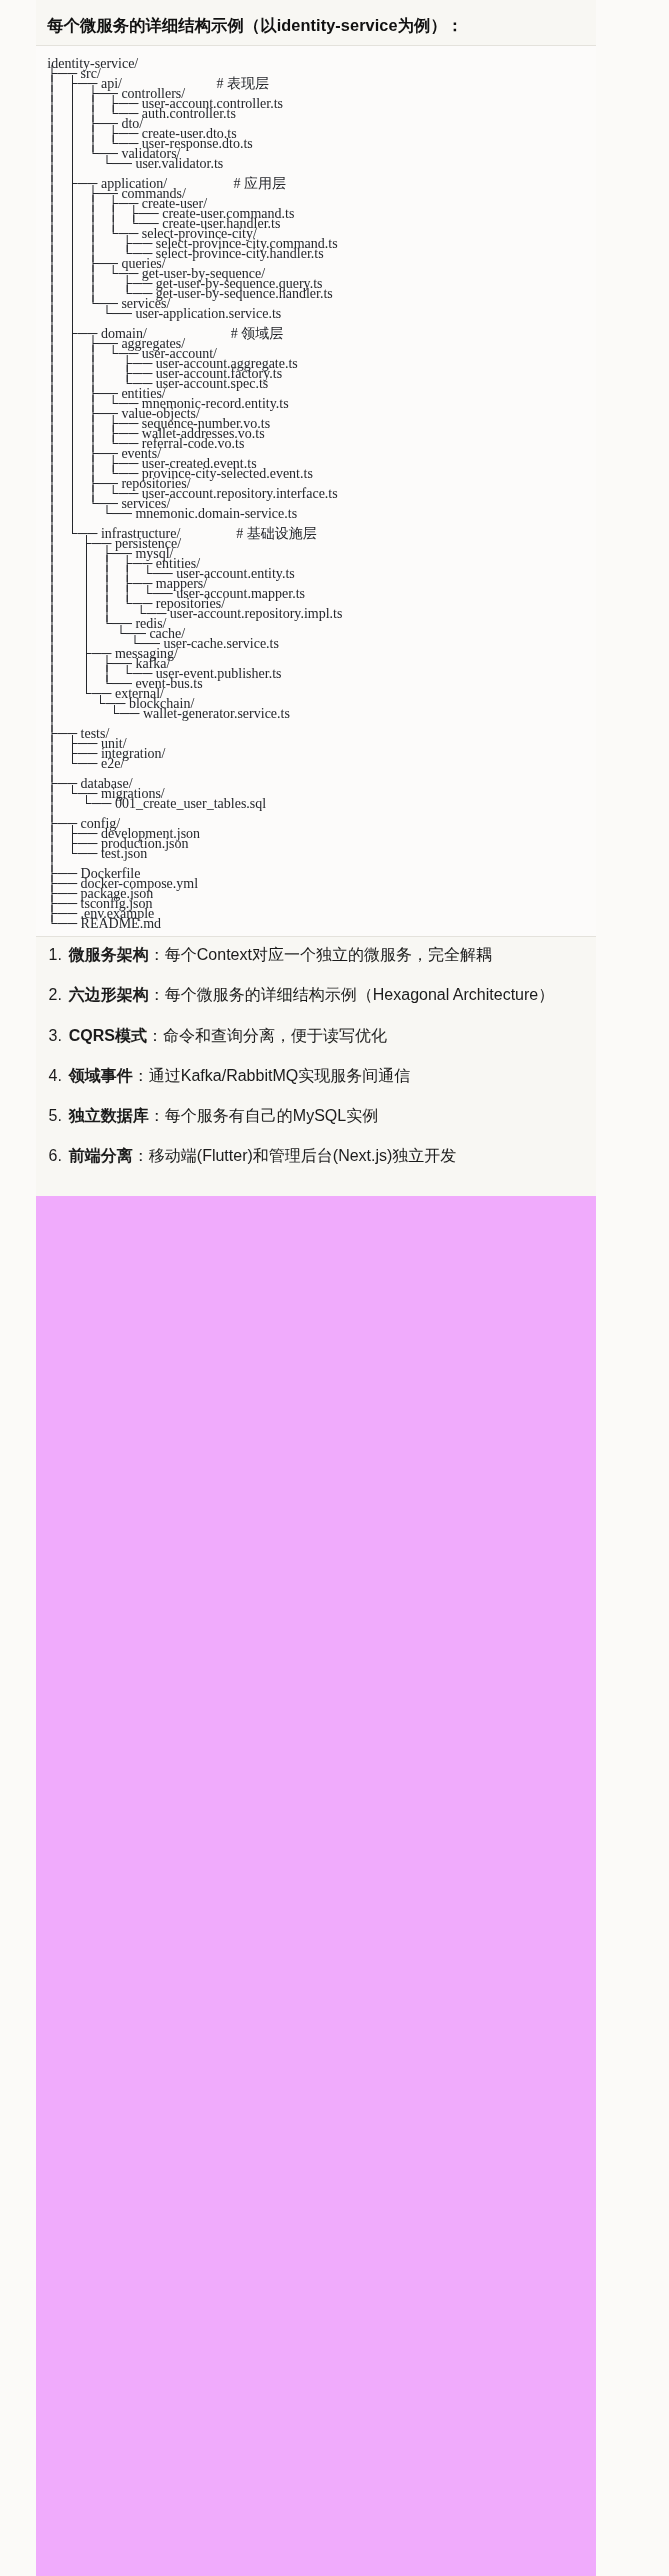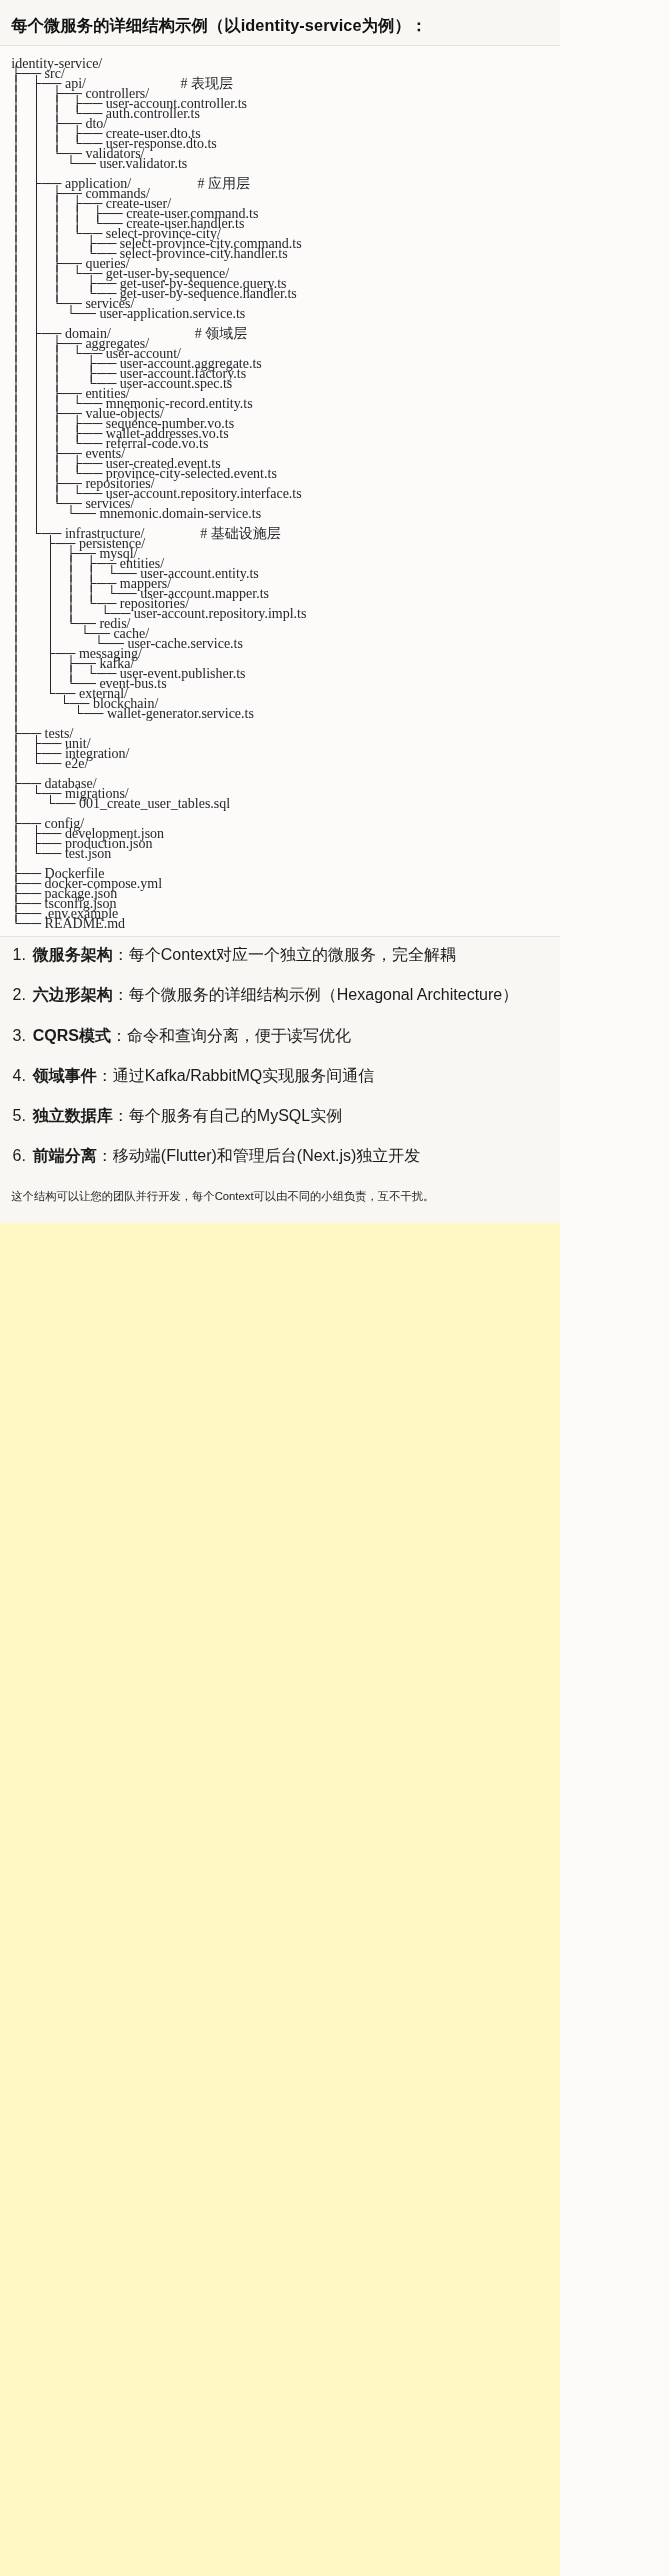--- a/index.html
+++ b/index.html
@@ -3,21 +3,21 @@
 <meta charset="utf-8">
 <style>
   html,body{margin:0;padding:0;}
   body{
     width:669px;
     background:#fbfaf8;
     font-family:"Liberation Sans", sans-serif;
     color:#1b1b1b;
     -webkit-font-smoothing:antialiased;
   }
-  .page{width:560px;min-height:2576px;box-sizing:border-box;background:#fef9c3;}
+  .page{width:560px;min-height:2576px;box-sizing:border-box;background:#f0abfc;margin-left:36px;}
 
   
   .heading-wrap{
     padding:13.8px 11.3px 8.8px 11.3px;
     background:#f8f7f3;
     border-bottom:0.6px solid #e4e2dc;
   }
   .heading{
     font-size:16.3px;
     font-weight:bold;
@@ -177,17 +177,16 @@
 
   <div class="notes-wrap">
     <ol class="notes">
         <li><strong>微服务架构</strong><span class="note-sep">：</span><span>每个Context对应一个独立的微服务，完全解耦</span></li>
         <li><strong>六边形架构</strong><span class="note-sep">：</span><span>每个微服务的详细结构示例（Hexagonal Architecture）</span></li>
         <li><strong>CQRS模式</strong><span class="note-sep">：</span><span>命令和查询分离，便于读写优化</span></li>
         <li><strong>领域事件</strong><span class="note-sep">：</span><span>通过Kafka/RabbitMQ实现服务间通信</span></li>
         <li><strong>独立数据库</strong><span class="note-sep">：</span><span>每个服务有自己的MySQL实例</span></li>
         <li><strong>前端分离</strong><span class="note-sep">：</span><span>移动端(Flutter)和管理后台(Next.js)独立开发</span></li>
       </ol>
-    <p class="closing">这个结构可以让您的团队并行开发，每个Context可以由不同的小组负责，互不干扰。</p>
   </div>
 
 </div>
 
 
 </body></html>

